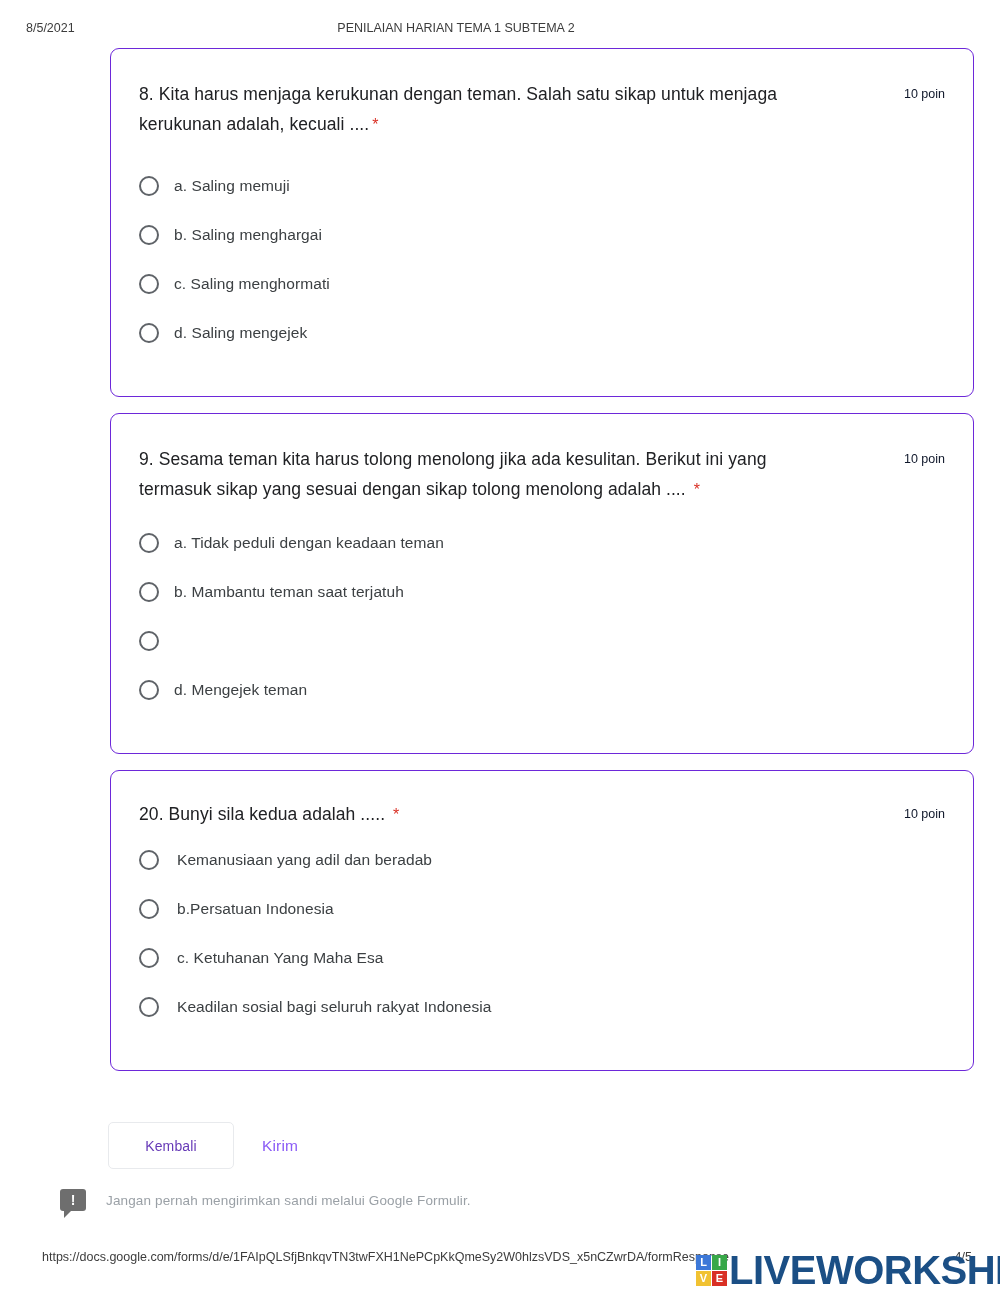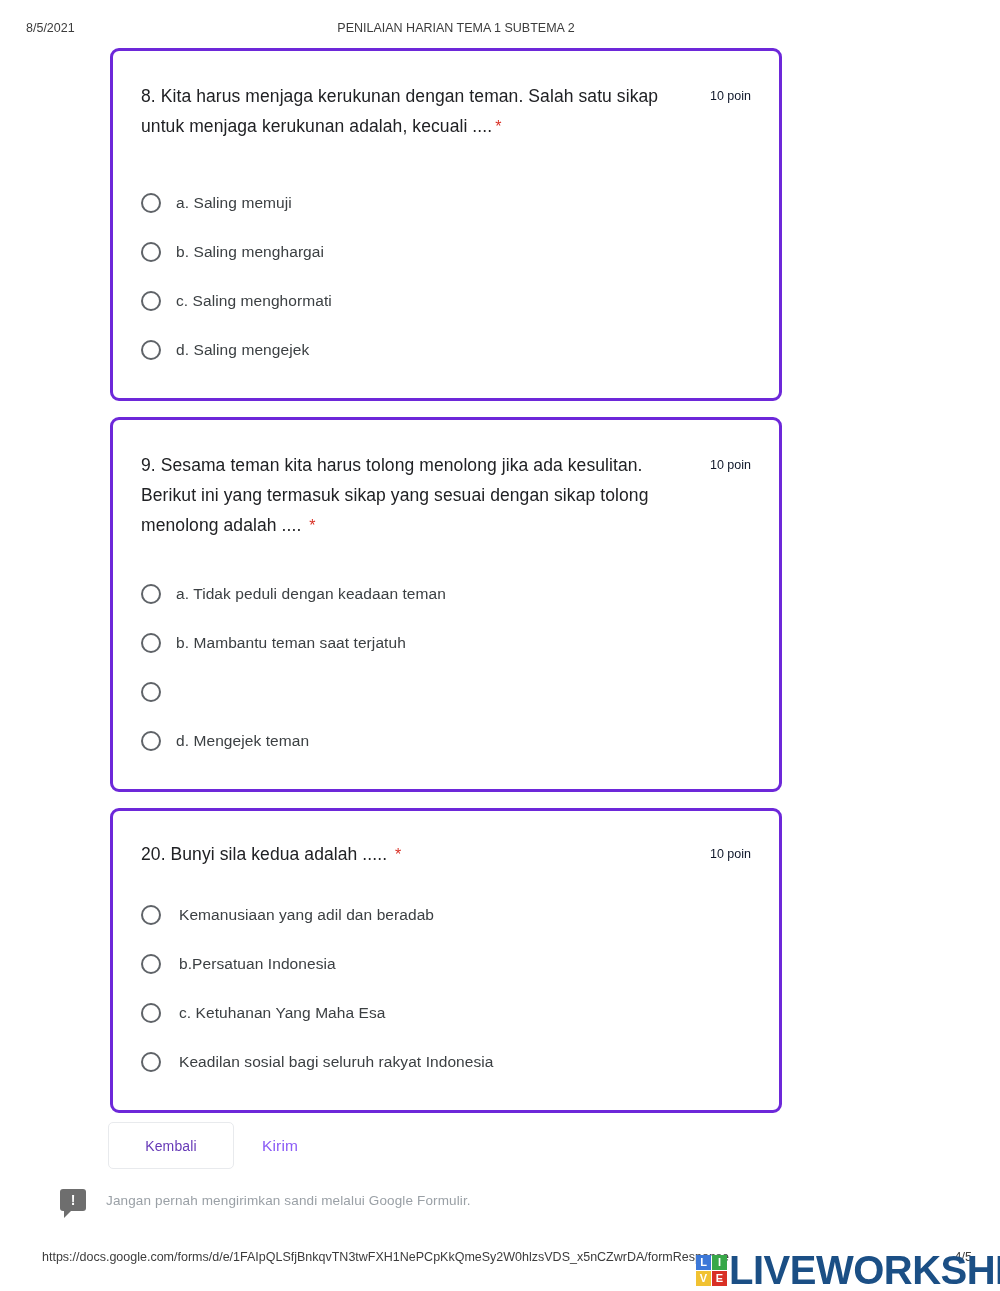--- a/index.html
+++ b/index.html
@@ -45,23 +45,23 @@
   
   .form-body {
     position: absolute;
     left: 110px;
     top: 48px;
     width: 780px;
   }
 
   .question-card {
     box-sizing: border-box;
-    width: 672px;
+    width: 864px;
     background: #ffffff;
-    border: 3px solid #6d28d9;
+    border: 1px solid #6d28d9;
     border-radius: 9px;
     padding: 30px 28px 24px 28px;
     margin-bottom: 16px;
     position: relative;
   }
 
   .q-head {
     display: flex;
     align-items: flex-start;
     justify-content: space-between;
@@ -86,21 +86,21 @@
     white-space: nowrap;
     padding-top: 8px;
     flex: 0 0 auto;
   }
 
   .options {
     margin-top: 36px;
   }
   .option-row {
     display: flex;
-    align-items: center;
+    align-items: flex-start;
     gap: 15px;
     height: 49px;
   }
   .radio {
     flex: 0 0 auto;
     width: 20px;
     height: 20px;
     border: 2px solid #5f6368;
     border-radius: 50%;
     background: transparent;

